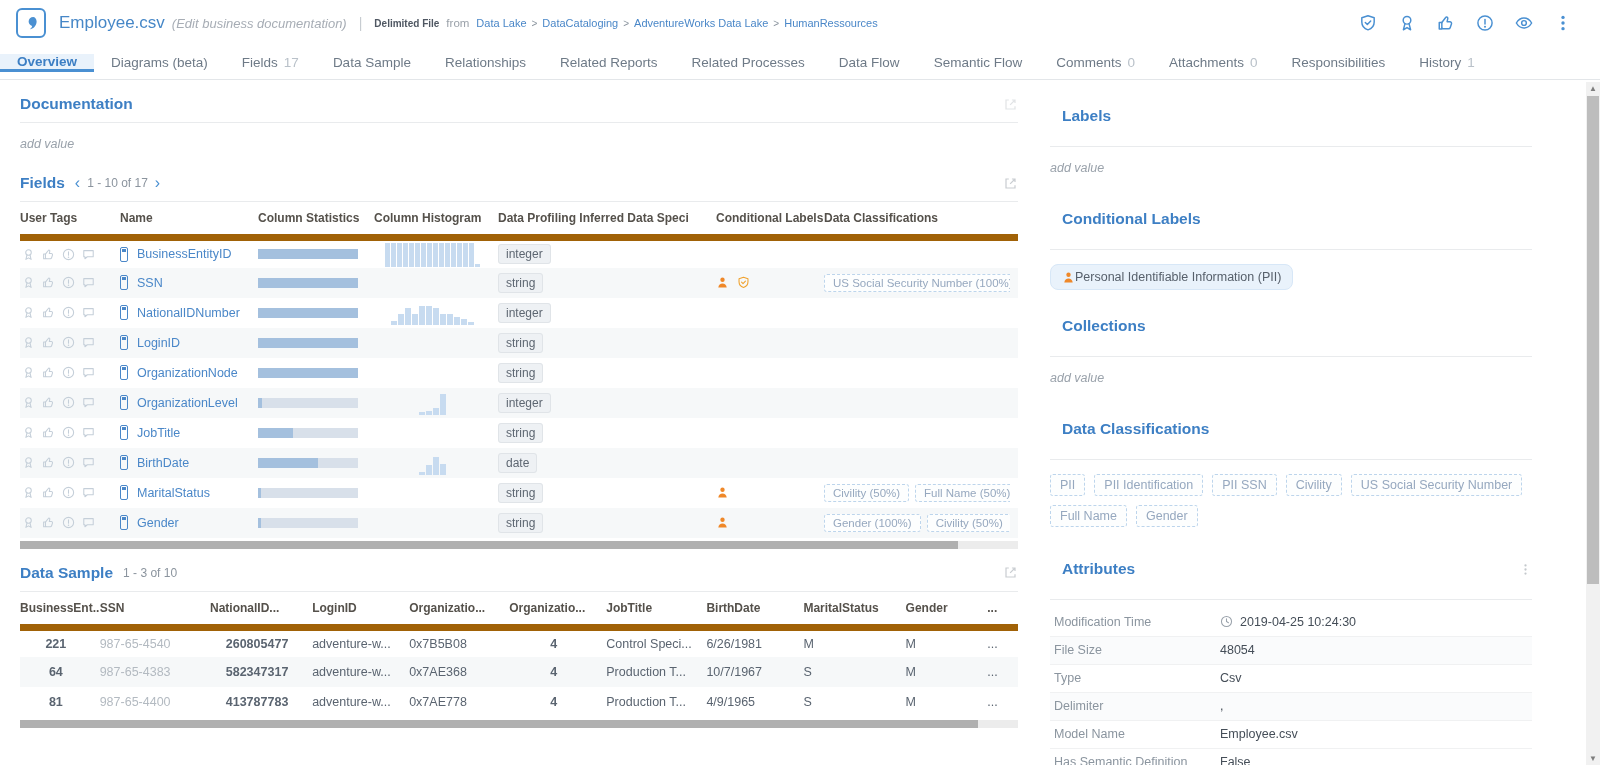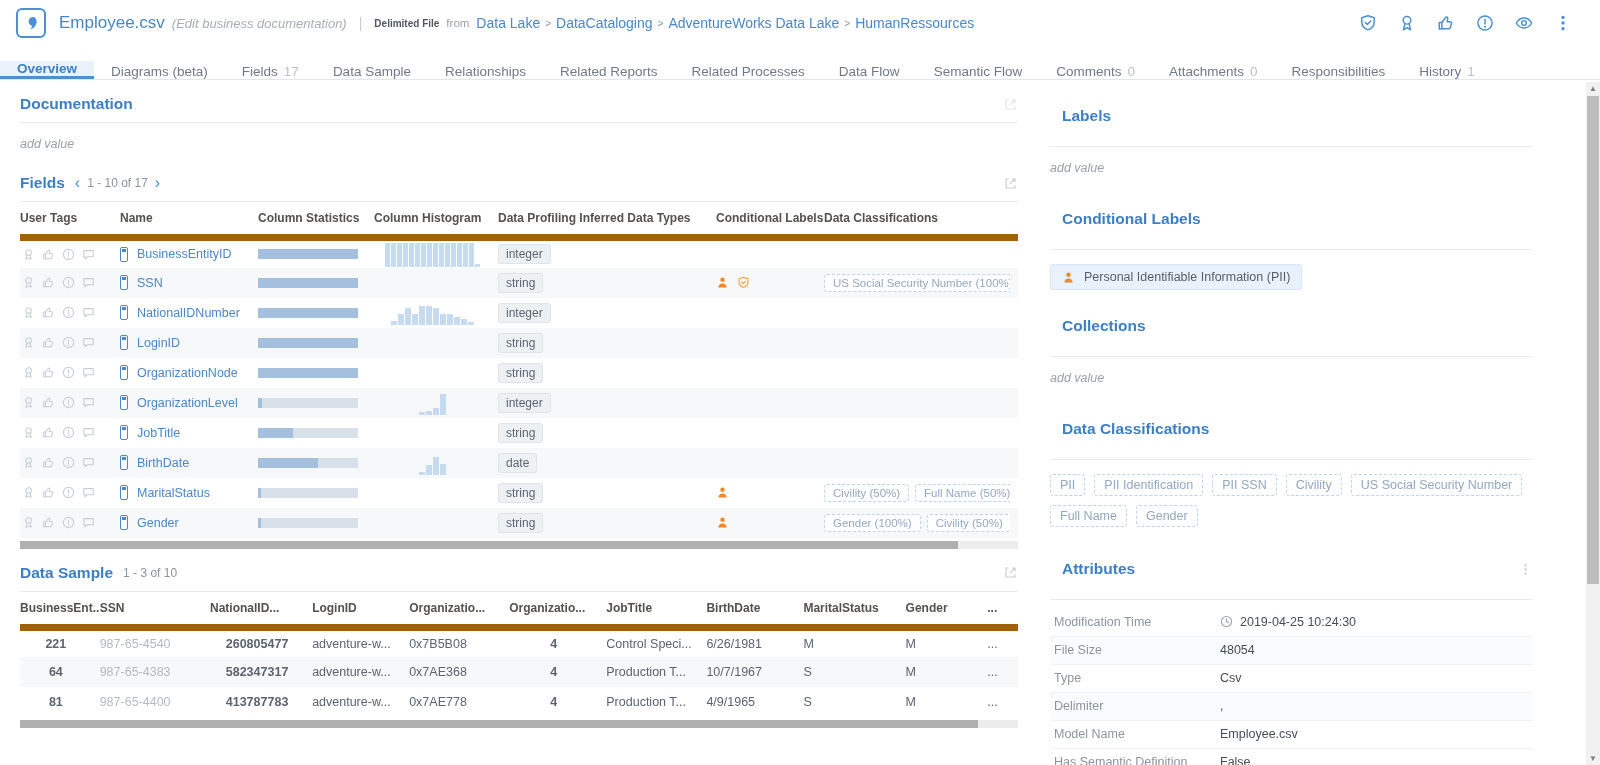--- a/index.html
+++ b/index.html
@@ -19,26 +19,26 @@
   .header { height:46px; display:flex; align-items:center; padding:0 28px 0 16px; background:#fff; }
   .logo { width:30px; height:30px; border:2px solid #4a90d2; border-radius:6px; color:#4a90d2;
           display:flex; align-items:center; justify-content:center; background:#fff; }
   .logo svg { width:18px; height:18px; }
   .title { color:#4687c7; font-size:17px; margin-left:13px; white-space:nowrap; }
   .subtitle { color:#a7adb5; font-style:italic; font-size:13px; margin-left:7px; white-space:nowrap; }
   .hsep { color:#c7ccd1; margin:0 12px; font-size:14px; }
   .type-label { color:#4f5762; font-size:10px; font-weight:bold; white-space:nowrap; }
   .from-label { color:#9aa1a9; font-size:11.5px; margin:0 7px; }
   .crumb { display:flex; align-items:center; white-space:nowrap; }
-  .crumb a { color:#4a87c8; text-decoration:none; font-size:14px; }
+  .crumb a { color:#4a87c8; text-decoration:none; font-size:11px; }
   .crumb .gt { color:#8a949e; margin:0 5px; font-size:10px; }
   .header-actions { margin-left:auto; display:flex; gap:21px; color:#4a90d2; align-items:center; }
 
   
-  .tab-bar { display:flex; border-bottom:1px solid #e3e6e9; height:34px; align-items:flex-end; }
+  .tab-bar { display:flex; border-bottom:1px solid #e3e6e9; height:34px; align-items:center; }
   .tab { padding:0 17px; display:flex; align-items:center; gap:6px; font-size:13.5px; color:#6e7a87; cursor:pointer; white-space:nowrap; }
   .tab.active { background:#e9f2fb; color:#3d7fc4; font-weight:bold; border-bottom:3px solid #4a90d2; }
   .tab .count { color:#b9c1c9; }
 
   
   .content { display:flex; align-items:flex-start; }
   .main { width:998px; margin-left:20px; flex:none; }
   .sidebar { width:482px; margin-left:32px; flex:none; }
 
   .section-head { display:flex; align-items:center; border-bottom:1px solid #e9ebed; padding:15px 0 9px; }
@@ -76,22 +76,22 @@
                 font-size:11.5px; background:#fdfefe; white-space:nowrap; flex:none; }
   .ssn-val { color:#b3bac1; }
 
   .hscroll { height:8px; background:#ececec; margin-top:3px; }
   .hscroll i { display:block; height:100%; background:#b0b0b0; }
 
   
   .sb-head { display:flex; align-items:center; border-bottom:1px solid #e9ebed; padding:15px 0 9px; }
   .sb-head h2 { color:#3d7fc4; font-size:15.5px; margin:12px; font-weight:bold; }
   .sb-head .icn { margin-left:auto; color:#c4c8cc; }
-  .sb-badge { display:inline-flex; align-items:center; gap:9px; background:#e9f2fb; border:1px solid #d7e7f7;
-              color:#57606b; padding:5px 11px; border-radius:3px; font-size:12.5px; margin-top:14px; }
+  .sb-badge { display:inline-flex; align-items:center; background:#e9f2fb; border:1px solid #d7e7f7;
+              color:#57606b; padding:5px 11px; border-radius:8px; font-size:12.5px; margin-top:14px; }
   .sb-badge .icn { color:#ef8829; }
   .tags { display:flex; flex-wrap:wrap; gap:9px; padding:14px 0 6px; }
   .tags .tag-dashed { font-size:12.5px; padding:3px 9px; }
 
   .attrs { width:100%; margin-top:8px; }
   .attrs td { height:28px; border-bottom:1px solid #f0f1f2; }
   .attrs tr.alt td { background:#fafbfc; }
   .attr-label { color:#8b959f; width:170px; padding-left:4px; }
   .attr-value { display:flex; align-items:center; gap:7px; color:#454e58; }
   .attr-value .clock { color:#9aa2ab; }
@@ -252,21 +252,21 @@
           <col style="width:218px">
           <col style="width:108px">
           <col style="width:194px">
         </colgroup>
       <thead>
           <tr id="fields-head">
             <th>User Tags</th>
             <th>Name</th>
             <th>Column Statistics</th>
             <th>Column Histogram</th>
-            <th>Data Profiling Inferred Data Types</th>
+            <th>Data Profiling Inferred Data Speci</th>
             <th>Conditional Labels</th>
             <th>Data Classifications</th>
           </tr>
         </thead>
       <tbody id="fields-body">
           <tr>
             <td>
               <div class="usertags">
                 <span class="icn i13">
                   <svg viewBox="0 0 16 16" fill="none" stroke="currentColor" stroke-width="1.3" stroke-linecap="round" stroke-linejoin="round">

